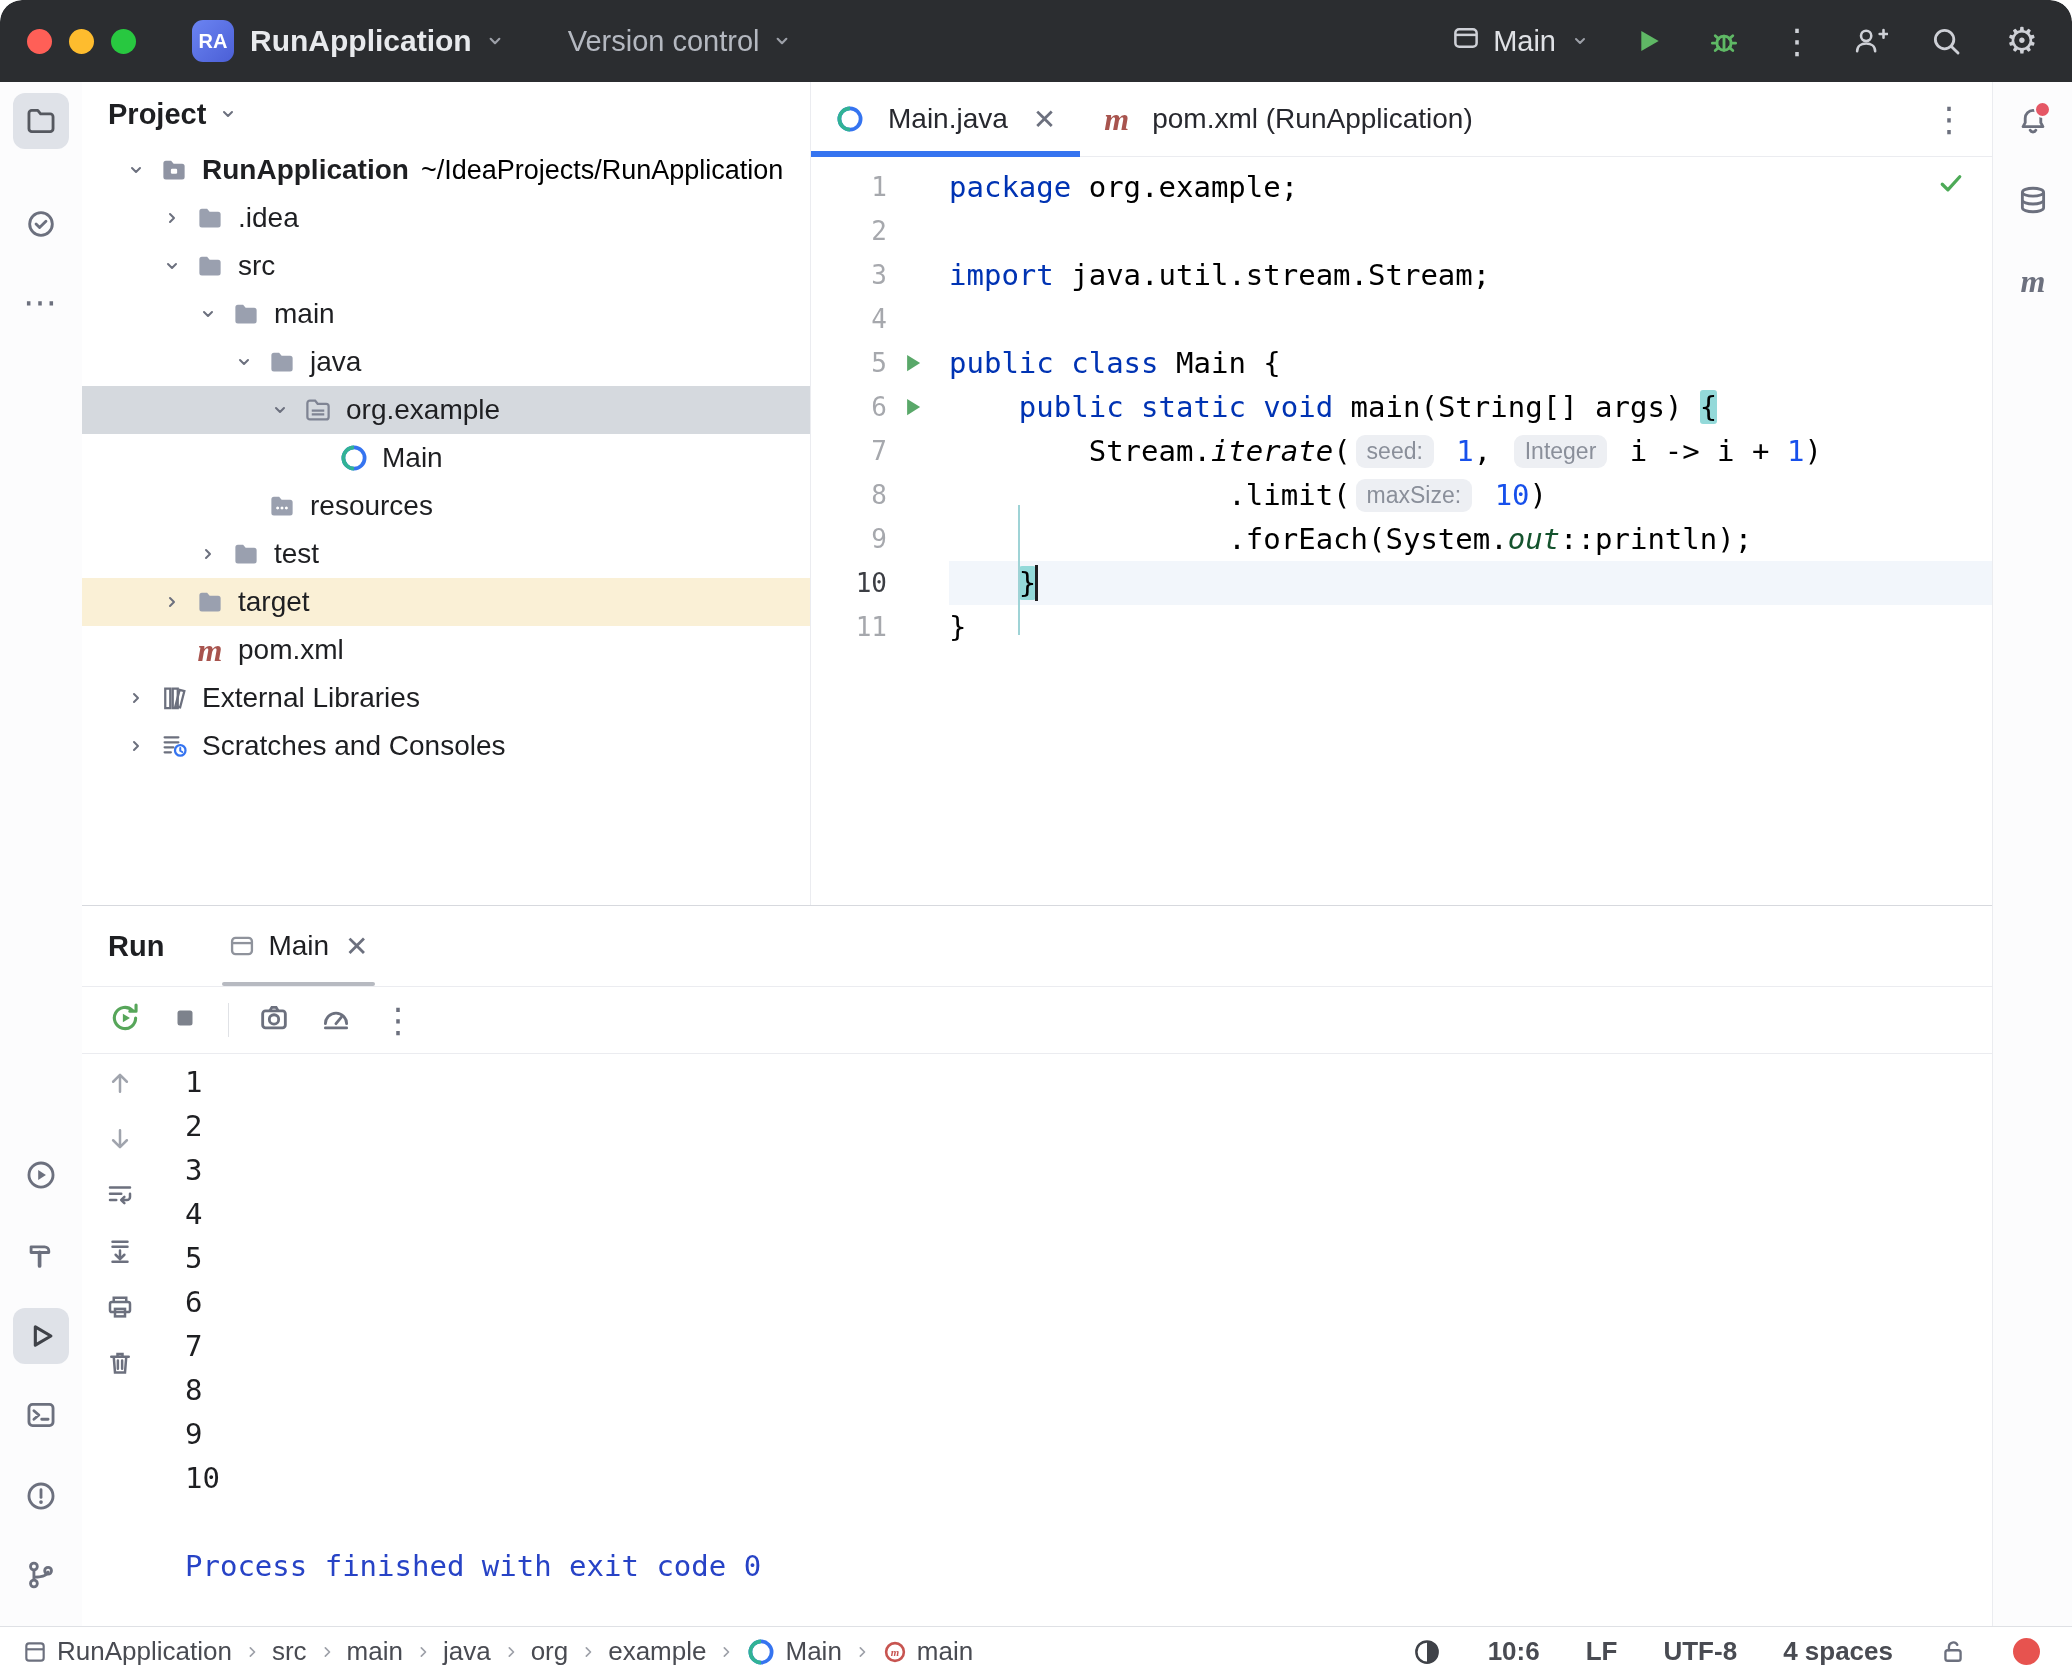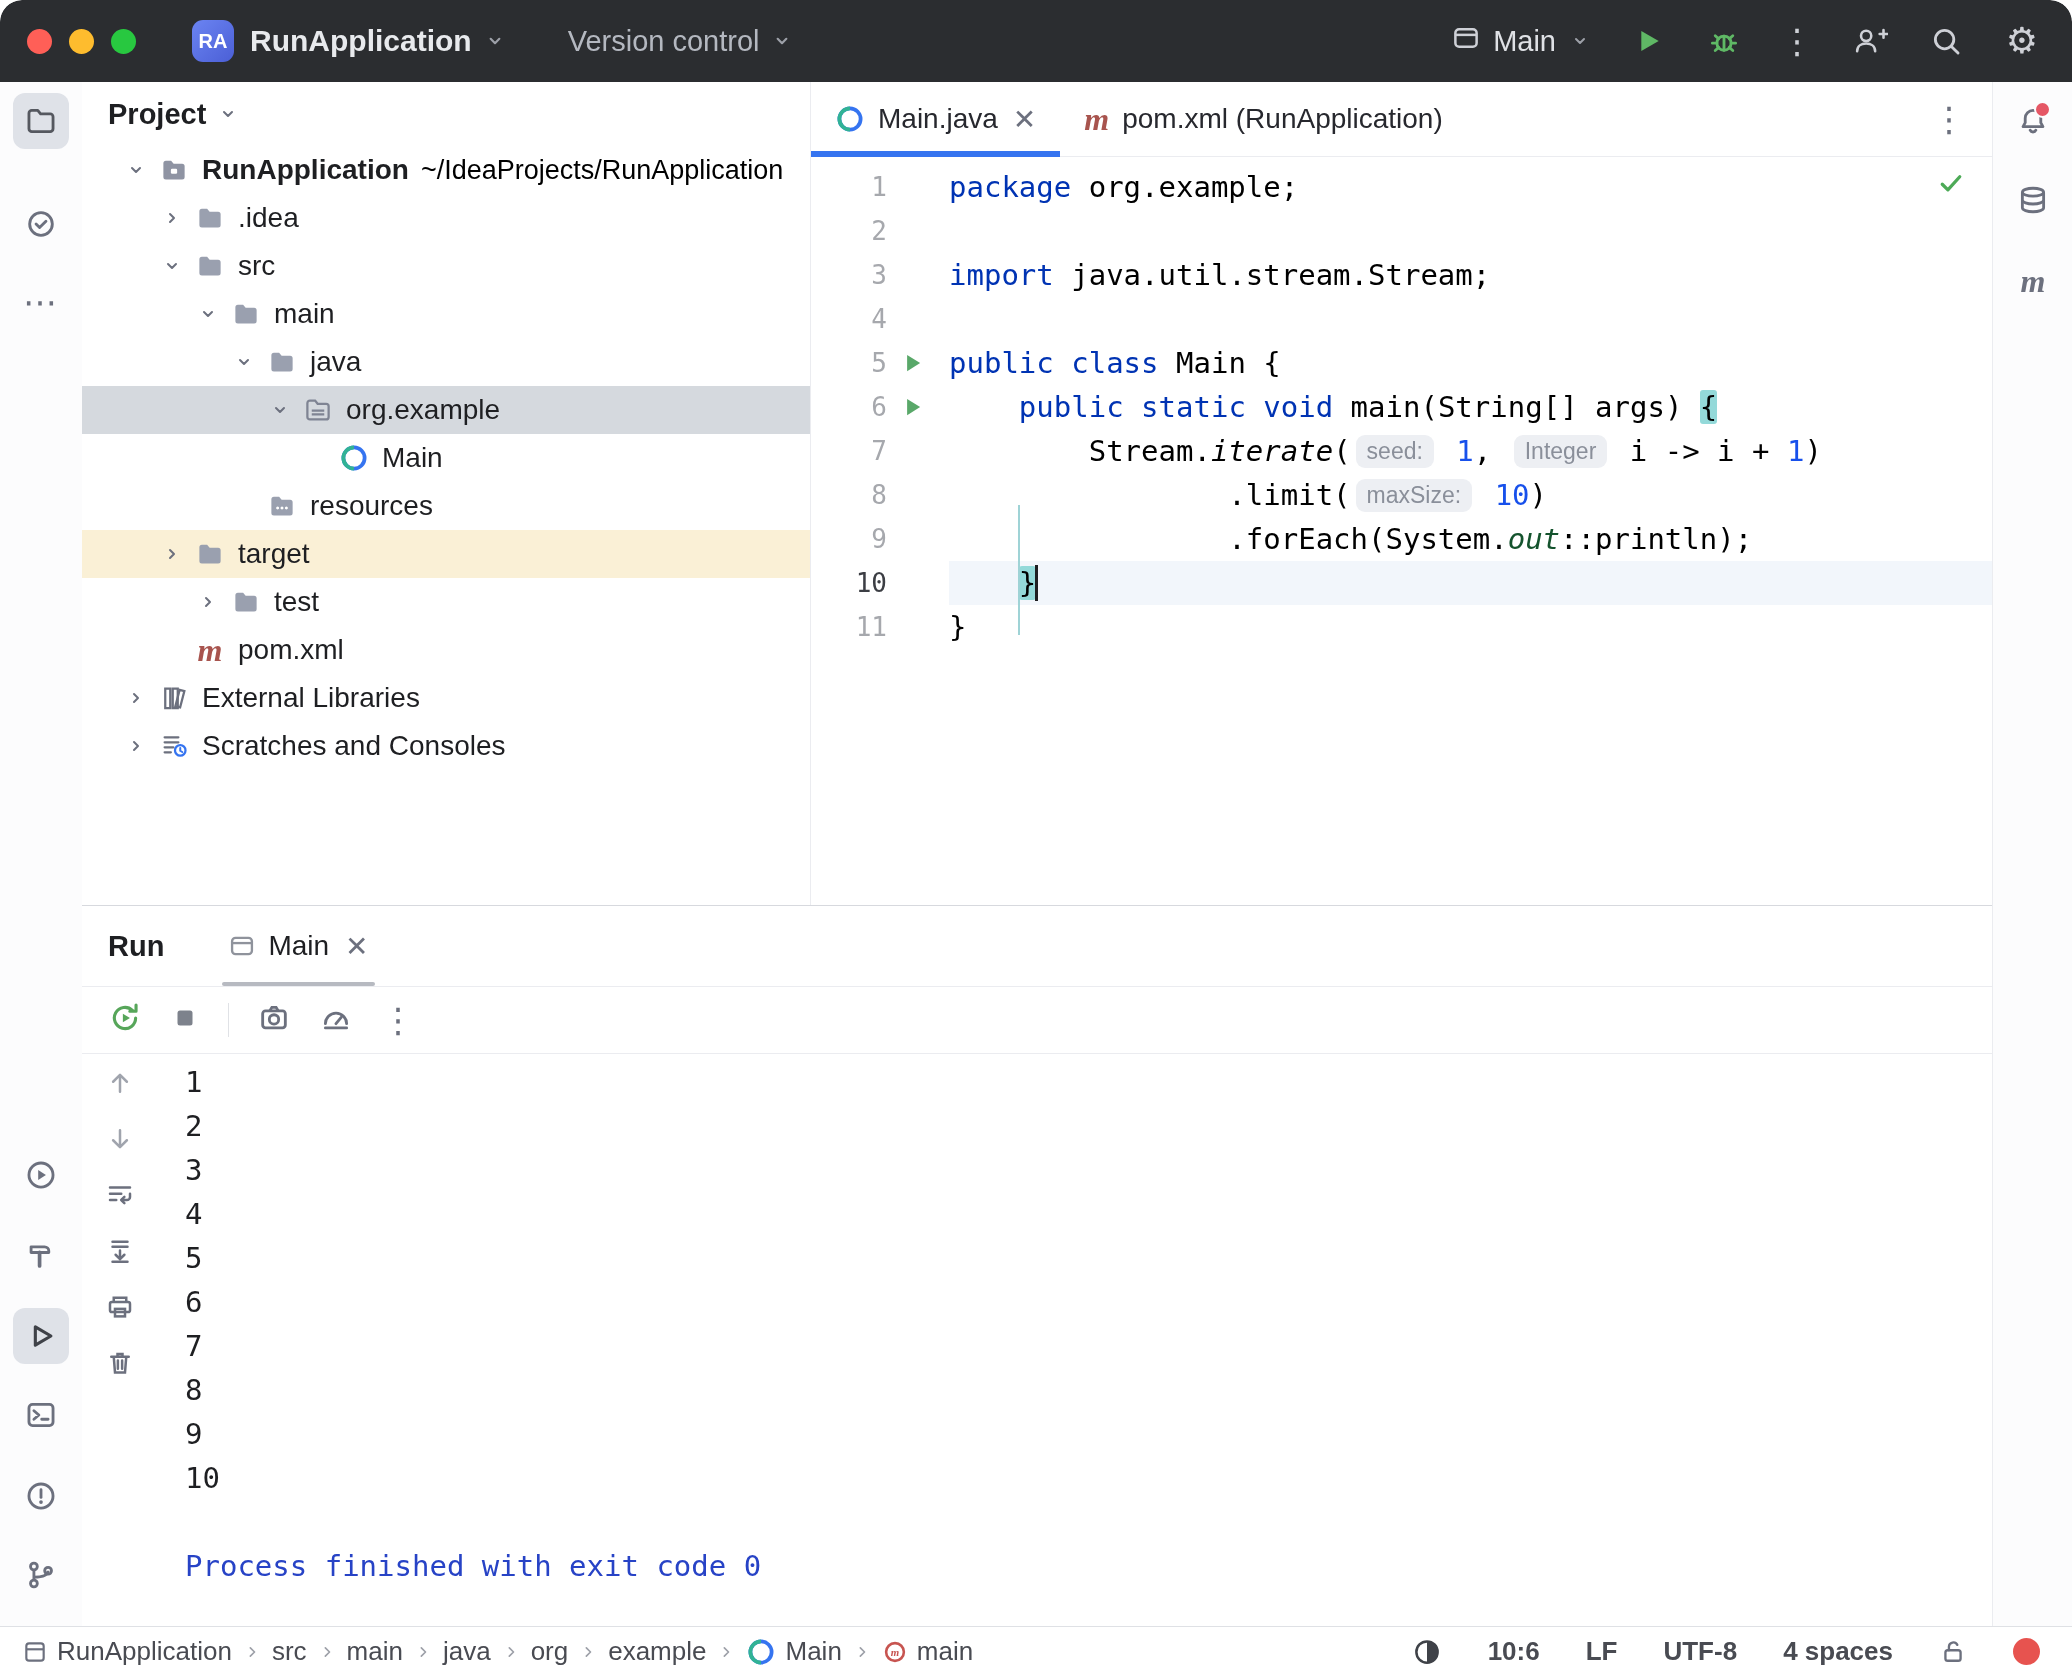--- a/index.html
+++ b/index.html
@@ -39,21 +39,21 @@
   .tree-row.selected{background:#d5d9de;}
   .tree-row.highlighted{background:#faf0d6;}
   .chev{width:40px;display:flex;justify-content:center;flex:none;}
   .t-icon{width:36px;margin-right:10px;display:flex;justify-content:center;flex:none;}
   .t-label.bold{font-weight:700;}
   .t-suffix{color:#000000;margin-left:12px;font-size:27px;}
 
   
   .editor{position:absolute;left:811px;top:82px;width:1181px;height:823px;background:#fff;}
   .tabbar{height:74px;border-bottom:1px solid #ebecf0;display:flex;align-items:center;}
-  .tab{display:flex;align-items:center;gap:13px;padding:0 24px;height:74px;position:relative;font-size:28px;color:#27282e;cursor:default;}
+  .tab{display:flex;align-items:center;gap:23px;padding:0 24px;height:74px;position:relative;font-size:28px;color:#27282e;cursor:default;}
   .tab.active::after{content:'';position:absolute;left:0;right:0;bottom:-1px;height:6px;background:#3574f0;}
   .tab .close{color:#6c707e;font-size:28px;margin-left:2px;}
   .tabbar-kebab{margin-left:auto;margin-right:26px;color:#6c707e;font-size:34px;line-height:1;}
   .code-area{position:relative;padding-top:8px;font-family:"DejaVu Sans Mono","Liberation Mono",monospace;font-size:29px;}
   .ed-row{display:flex;height:44px;align-items:center;}
   .gutter{width:138px;flex:none;display:flex;align-items:center;height:100%;}
   .lnum{width:76px;text-align:right;color:#a6a8ad;font-size:26px;}
   .lmark{width:50px;display:flex;justify-content:center;align-items:center;}
   .code-cell{flex:1;height:100%;display:flex;align-items:center;white-space:pre;}
   .ed-row.caret .code-cell{background:#f2f6fb;}
@@ -336,45 +336,45 @@
           <span class="t-icon">
             <svg width="30" height="30" viewBox="0 0 24 24">
               <path d="M3.5 6.5a2 2 0 0 1 2-2h4.2l2 2.5h6.8a2 2 0 0 1 2 2v8.5a2 2 0 0 1-2 2h-13a2 2 0 0 1-2-2z" fill="#9aa0af"></path>
               <circle cx="8.5" cy="13.5" r="1.2" fill="#fff"></circle>
               <circle cx="12" cy="13.5" r="1.2" fill="#fff"></circle>
               <circle cx="15.5" cy="13.5" r="1.2" fill="#fff"></circle>
             </svg>
           </span>
           <span class="t-label">resources</span>
         </div>
+        <div class="tree-row" style="padding-left: 106px;">
+          <span class="chev">
+            <svg width="24" height="24" viewBox="0 0 24 24">
+              <path d="M10 8l4 4-4 4" stroke="#6c707e" stroke-width="2" fill="none" stroke-linecap="round" stroke-linejoin="round"></path>
+            </svg>
+          </span>
+          <span class="t-icon">
+            <svg width="30" height="30" viewBox="0 0 24 24">
+              <path d="M3.5 6.5a2 2 0 0 1 2-2h4.2l2 2.5h6.8a2 2 0 0 1 2 2v8.5a2 2 0 0 1-2 2h-13a2 2 0 0 1-2-2z" fill="#9aa0af"></path>
+            </svg>
+          </span>
+          <span class="t-label">test</span>
+        </div>
         <div class="tree-row highlighted" style="padding-left: 70px;">
           <span class="chev">
             <svg width="24" height="24" viewBox="0 0 24 24">
               <path d="M10 8l4 4-4 4" stroke="#6c707e" stroke-width="2" fill="none" stroke-linecap="round" stroke-linejoin="round"></path>
             </svg>
           </span>
           <span class="t-icon">
             <svg width="30" height="30" viewBox="0 0 24 24">
               <path d="M3.5 6.5a2 2 0 0 1 2-2h4.2l2 2.5h6.8a2 2 0 0 1 2 2v8.5a2 2 0 0 1-2 2h-13a2 2 0 0 1-2-2z" fill="#9aa0af"></path>
             </svg>
           </span>
           <span class="t-label">target</span>
-        </div>
-        <div class="tree-row" style="padding-left: 106px;">
-          <span class="chev">
-            <svg width="24" height="24" viewBox="0 0 24 24">
-              <path d="M10 8l4 4-4 4" stroke="#6c707e" stroke-width="2" fill="none" stroke-linecap="round" stroke-linejoin="round"></path>
-            </svg>
-          </span>
-          <span class="t-icon">
-            <svg width="30" height="30" viewBox="0 0 24 24">
-              <path d="M3.5 6.5a2 2 0 0 1 2-2h4.2l2 2.5h6.8a2 2 0 0 1 2 2v8.5a2 2 0 0 1-2 2h-13a2 2 0 0 1-2-2z" fill="#9aa0af"></path>
-            </svg>
-          </span>
-          <span class="t-label">test</span>
         </div>
         <div class="tree-row" style="padding-left: 70px;">
           <span class="chev"></span>
           <span class="t-icon">
             <span class="mvn">m</span>
           </span>
           <span class="t-label">pom.xml</span>
         </div>
         <div class="tree-row" style="padding-left: 34px;">
           <span class="chev">

